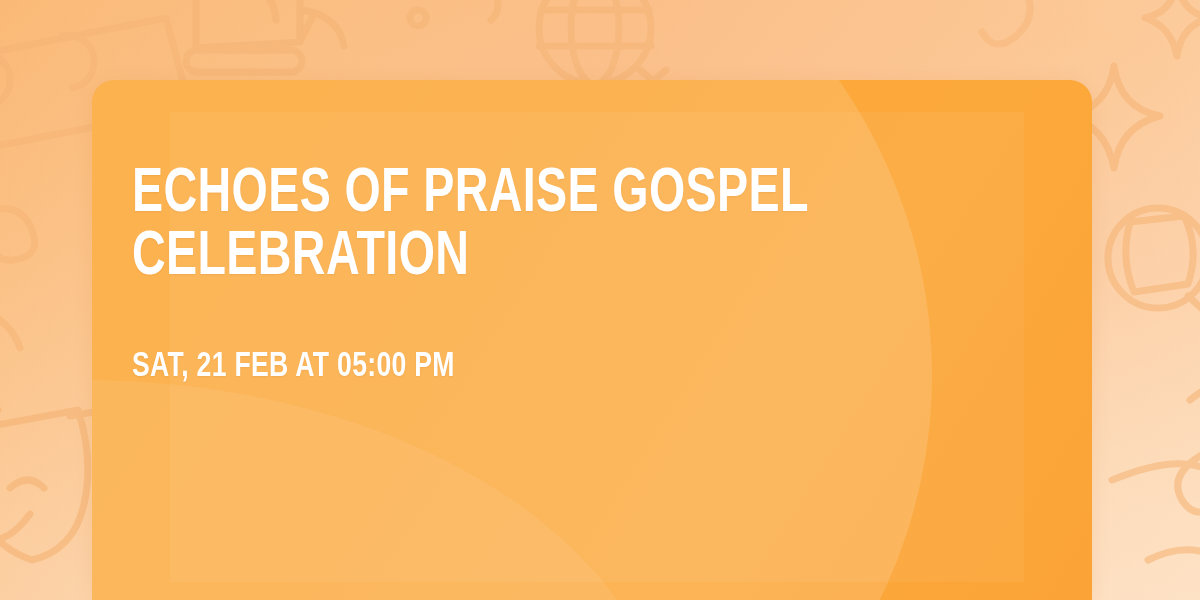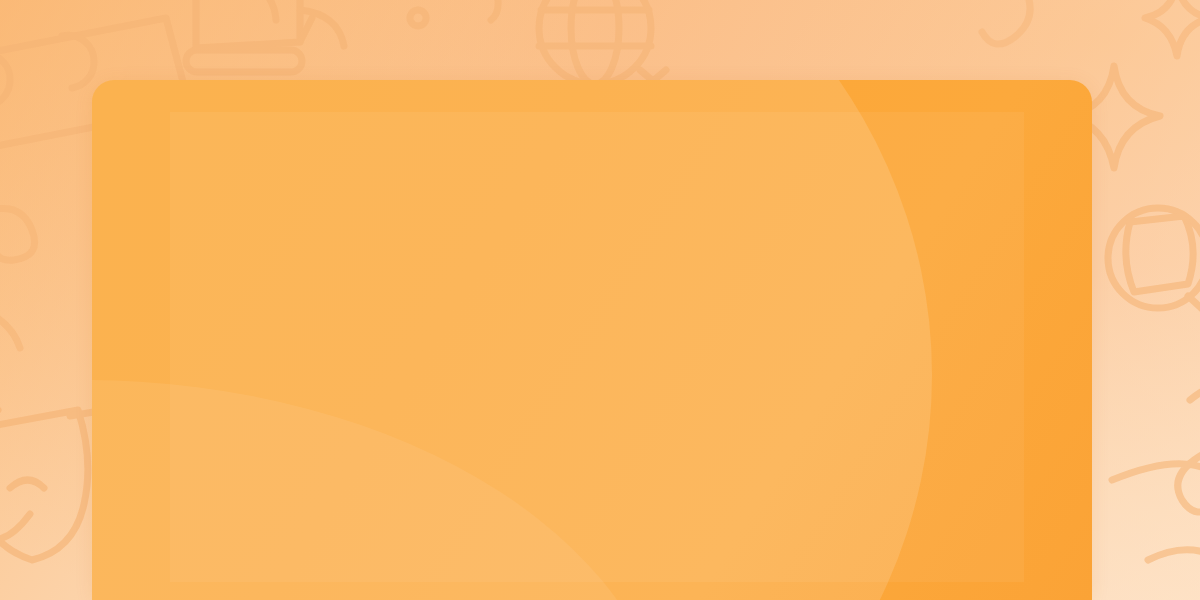--- a/index.html
+++ b/index.html
@@ -198,15 +198,20 @@
         <path d="M1020 -20 q22 34 -4 56 q-22 18 -34 -4"></path>
       </g>
     </svg>
   </div>
 
   <div class="event-card">
     <div class="card-oval"></div>
     <div class="card-oval-2"></div>
     <div class="card-panel"></div>
 
+    <div class="card-content">
+      <h1 class="event-title">ECHOES OF PRAISE GOSPEL
+CELEBRATION</h1>
+      <p class="event-datetime">SAT, 21 FEB AT 05:00 PM</p>
+    </div>
   </div>
 
 </div>
 
 </body></html>

